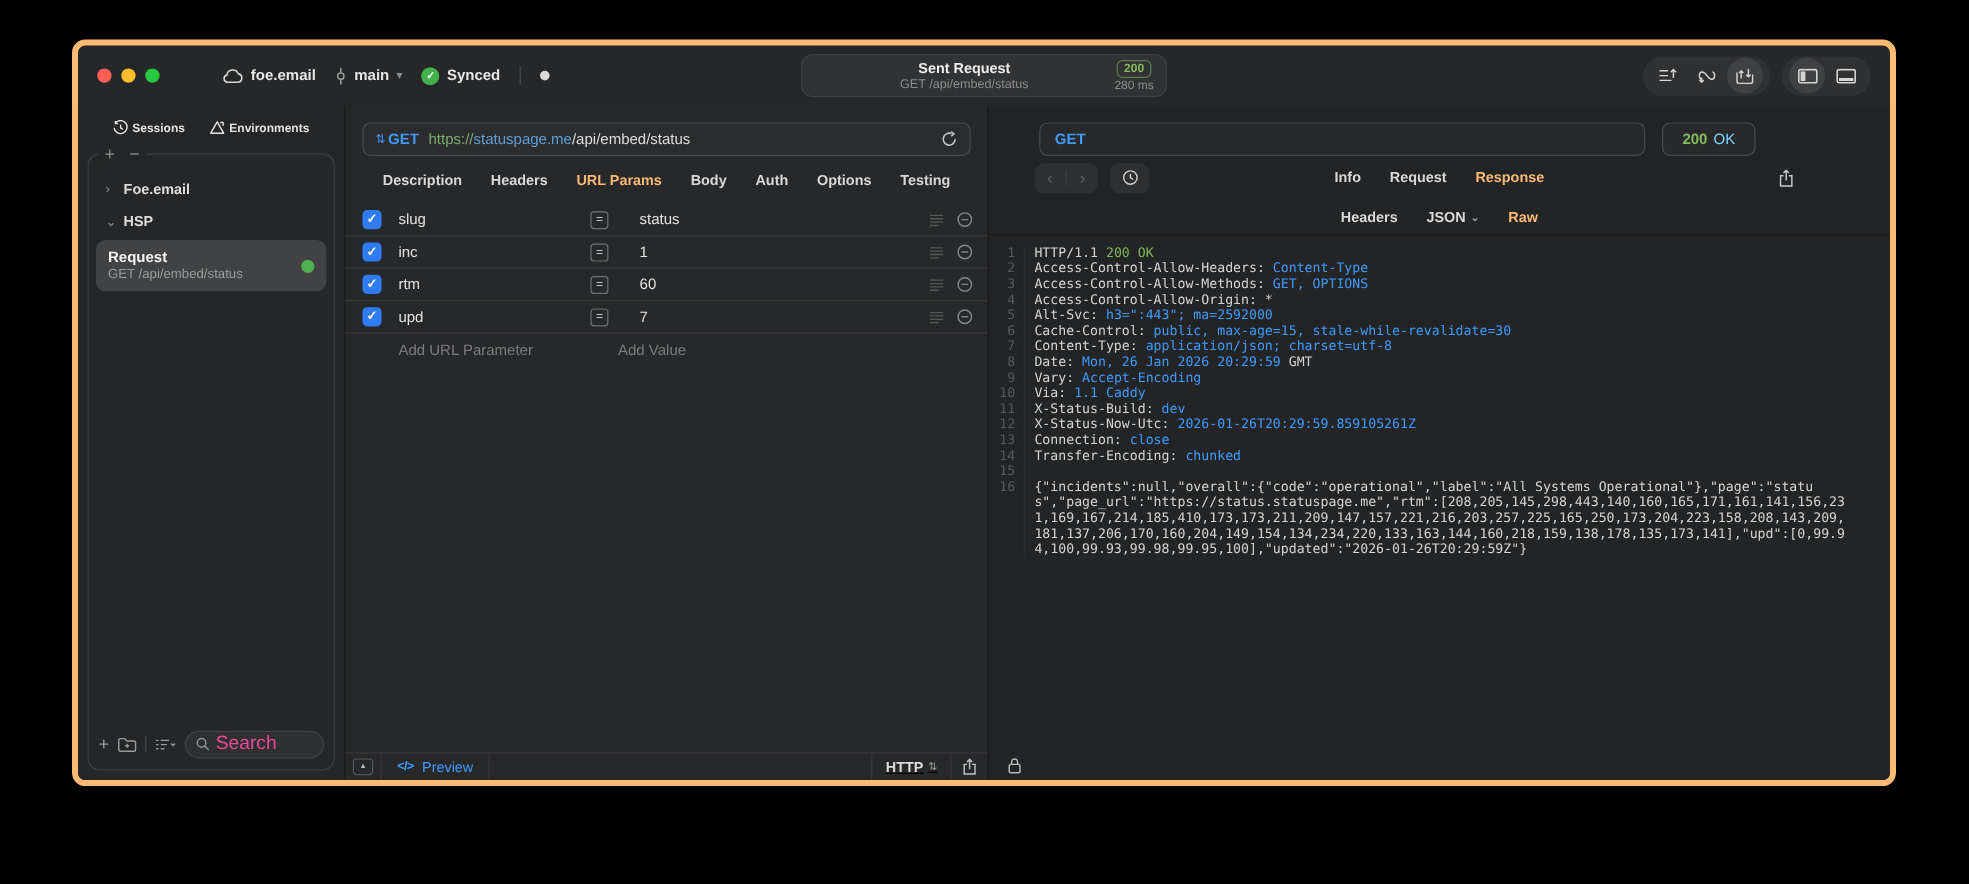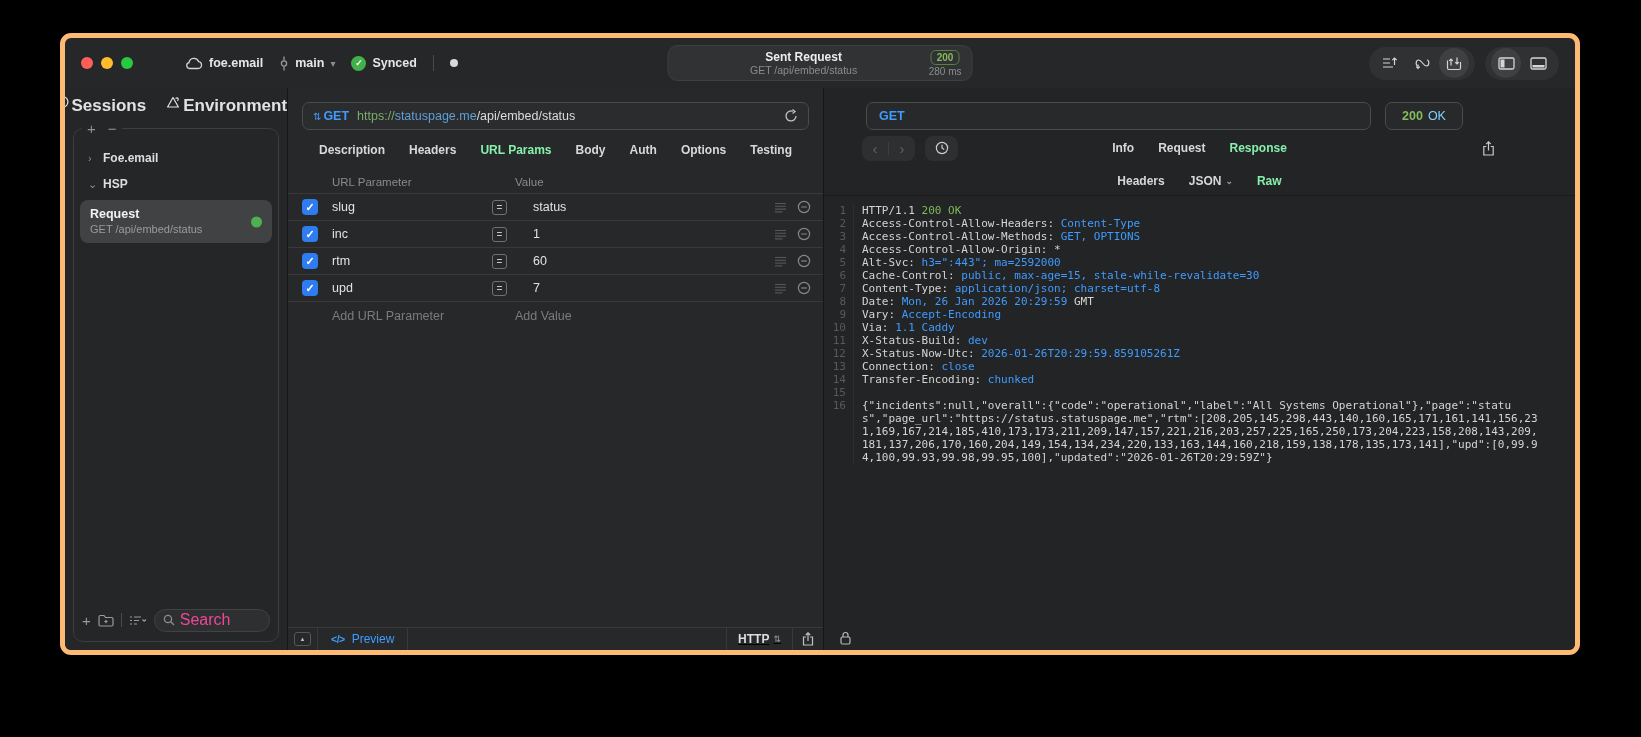--- a/index.html
+++ b/index.html
@@ -38,21 +38,21 @@
   .icon-btn { width:30px; height:30px; border-radius:50%; display:flex; align-items:center; justify-content:center; color:#d5d5d5; }
   .icon-btn.sel { background:#3f4041; }
 
   
   .content { flex:1; display:flex; min-height:0; }
   .vdiv { width:1px; background:#161617; }
 
   
   .sidebar { width:222px; flex:0 0 222px; display:flex; flex-direction:column; background:#252627; }
   .sb-tabs { height:36px; display:flex; align-items:center; justify-content:center; gap:20px; }
-  .sb-tab { display:flex; align-items:flex-start; gap:3px; color:#e2e2e2; font-size:17px; font-weight:700; }
+  .sb-tab { display:flex; align-items:flex-end; gap:3px; color:#e2e2e2; font-size:10px; font-weight:700; }
   .sb-panel { flex:1; margin:4px 8px 8px 8px; border:1px solid #3d3e3f; border-radius:10px;
     display:flex; flex-direction:column; position:relative; min-height:0; }
   .sb-plusminus { position:absolute; top:-9px; left:8px; background:#252627; padding:0 5px; display:flex; gap:12px;
     color:#8f9091; font-size:15px; line-height:18px; }
   .sb-tree { padding-top:16px; }
   .tree-item { height:26px; display:flex; align-items:center; padding-left:14px; gap:7px; }
   .tree-chev { color:#8f9091; font-size:11px; width:8px; }
   .tree-label { color:#dedede; font-size:12px; font-weight:700; }
   .req-card { margin:3px 6px 0 6px; background:#414243; border-radius:8px; padding:7px 10px; position:relative; }
   .req-card-title { color:#f2f2f2; font-size:12.5px; font-weight:700; line-height:15px; }
@@ -70,21 +70,21 @@
   .url-row { padding:14px 14px 0 14px; }
   .url-box { height:28px; border:1px solid #4a4b4c; background:#2b2c2d; border-radius:7px;
     display:flex; align-items:center; padding:0 10px; font-size:12.5px; }
   .m-updown { color:#3f9bff; font-size:10px; margin-right:2px; }
   .m-method { color:#3f9bff; font-weight:700; margin-right:8px; }
   .u-scheme { color:#7cab6e; } .u-host { color:#5f9fd6; } .u-path { color:#dcdcdc; }
   .url-refresh { margin-left:auto; color:#c2c3c4; }
 
   .req-tabs { height:40px; display:flex; align-items:center; justify-content:center; gap:24px; }
   .tab { color:#d8d8d8; font-size:12px; font-weight:700; cursor:default; }
-  .tab.active { color:#86efac;text-align:right; }
+  .tab.active { color:#fdba74;text-align:right; }
 
   .param-header { display:flex; height:24px; align-items:center; border-bottom:1px solid #39393a;
     color:#8a8b8c; font-size:11.5px; }
   .ph1 { margin-left:44px; width:183px; }
   .param-row { display:flex; align-items:center; height:27px; border-bottom:1px solid #39393a; }
   .checkbox { margin-left:14px; width:16px; height:16px; border-radius:4px; background:#2f7bf0;
     display:flex; align-items:center; justify-content:center; }
   .checkbox .check { color:#fff; font-size:11px; font-weight:700; line-height:11px; }
   .param-name { margin-left:14px; width:160px; color:#e2e2e2; font-size:12.5px; }
   .eq-box { width:15px; height:15px; border:1px solid #6f7071; border-radius:3px; color:#c7c8c9;
@@ -318,24 +318,20 @@
       <div class="req-tabs" id="req-tabs">
           <span class="tab">Description</span>
           <span class="tab">Headers</span>
           <span class="tab active">URL Params</span>
           <span class="tab">Body</span>
           <span class="tab">Auth</span>
           <span class="tab">Options</span>
           <span class="tab">Testing</span>
         </div>
 
-      <div class="param-header">
-        <span class="ph1">URL Parameter</span>
-        <span>Value</span>
-      </div>
 
       <div id="param-rows">
           <div class="param-row">
             <span class="checkbox">
               <span class="check">✓</span>
             </span>
             <span class="param-name">slug</span>
             <span class="eq-box">=</span>
             <span class="param-value">status</span>
             <span class="row-icons">

